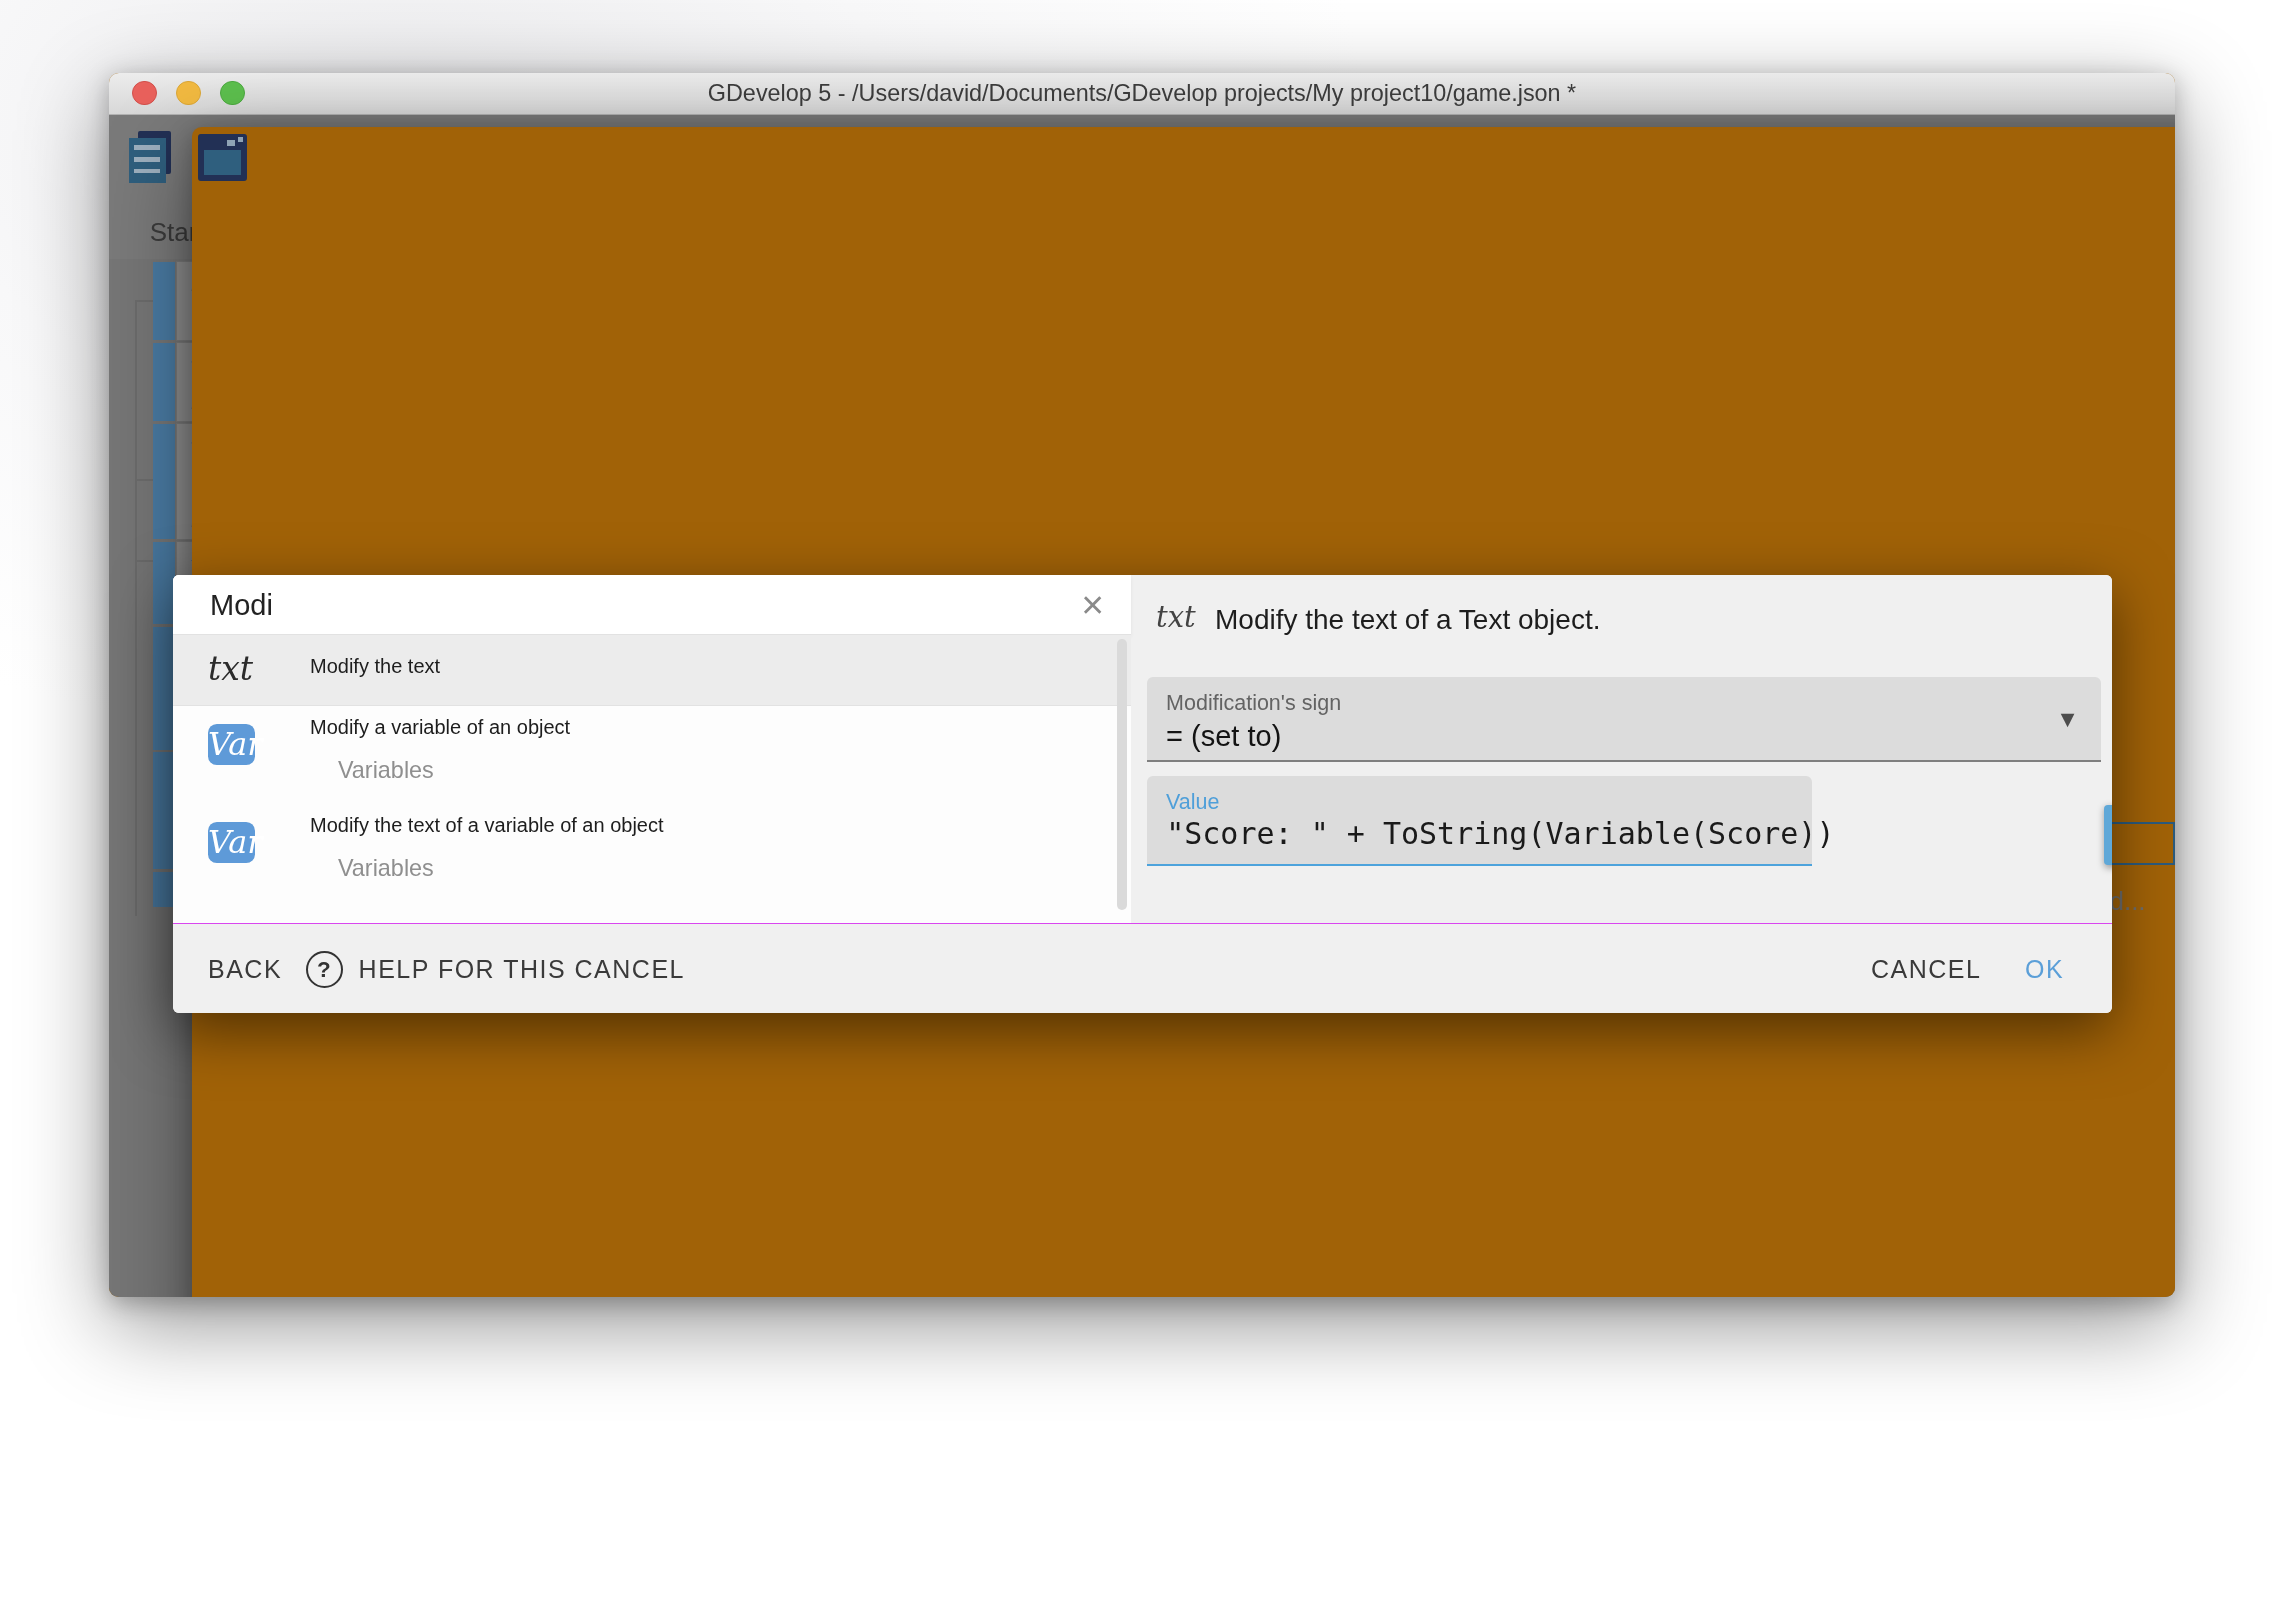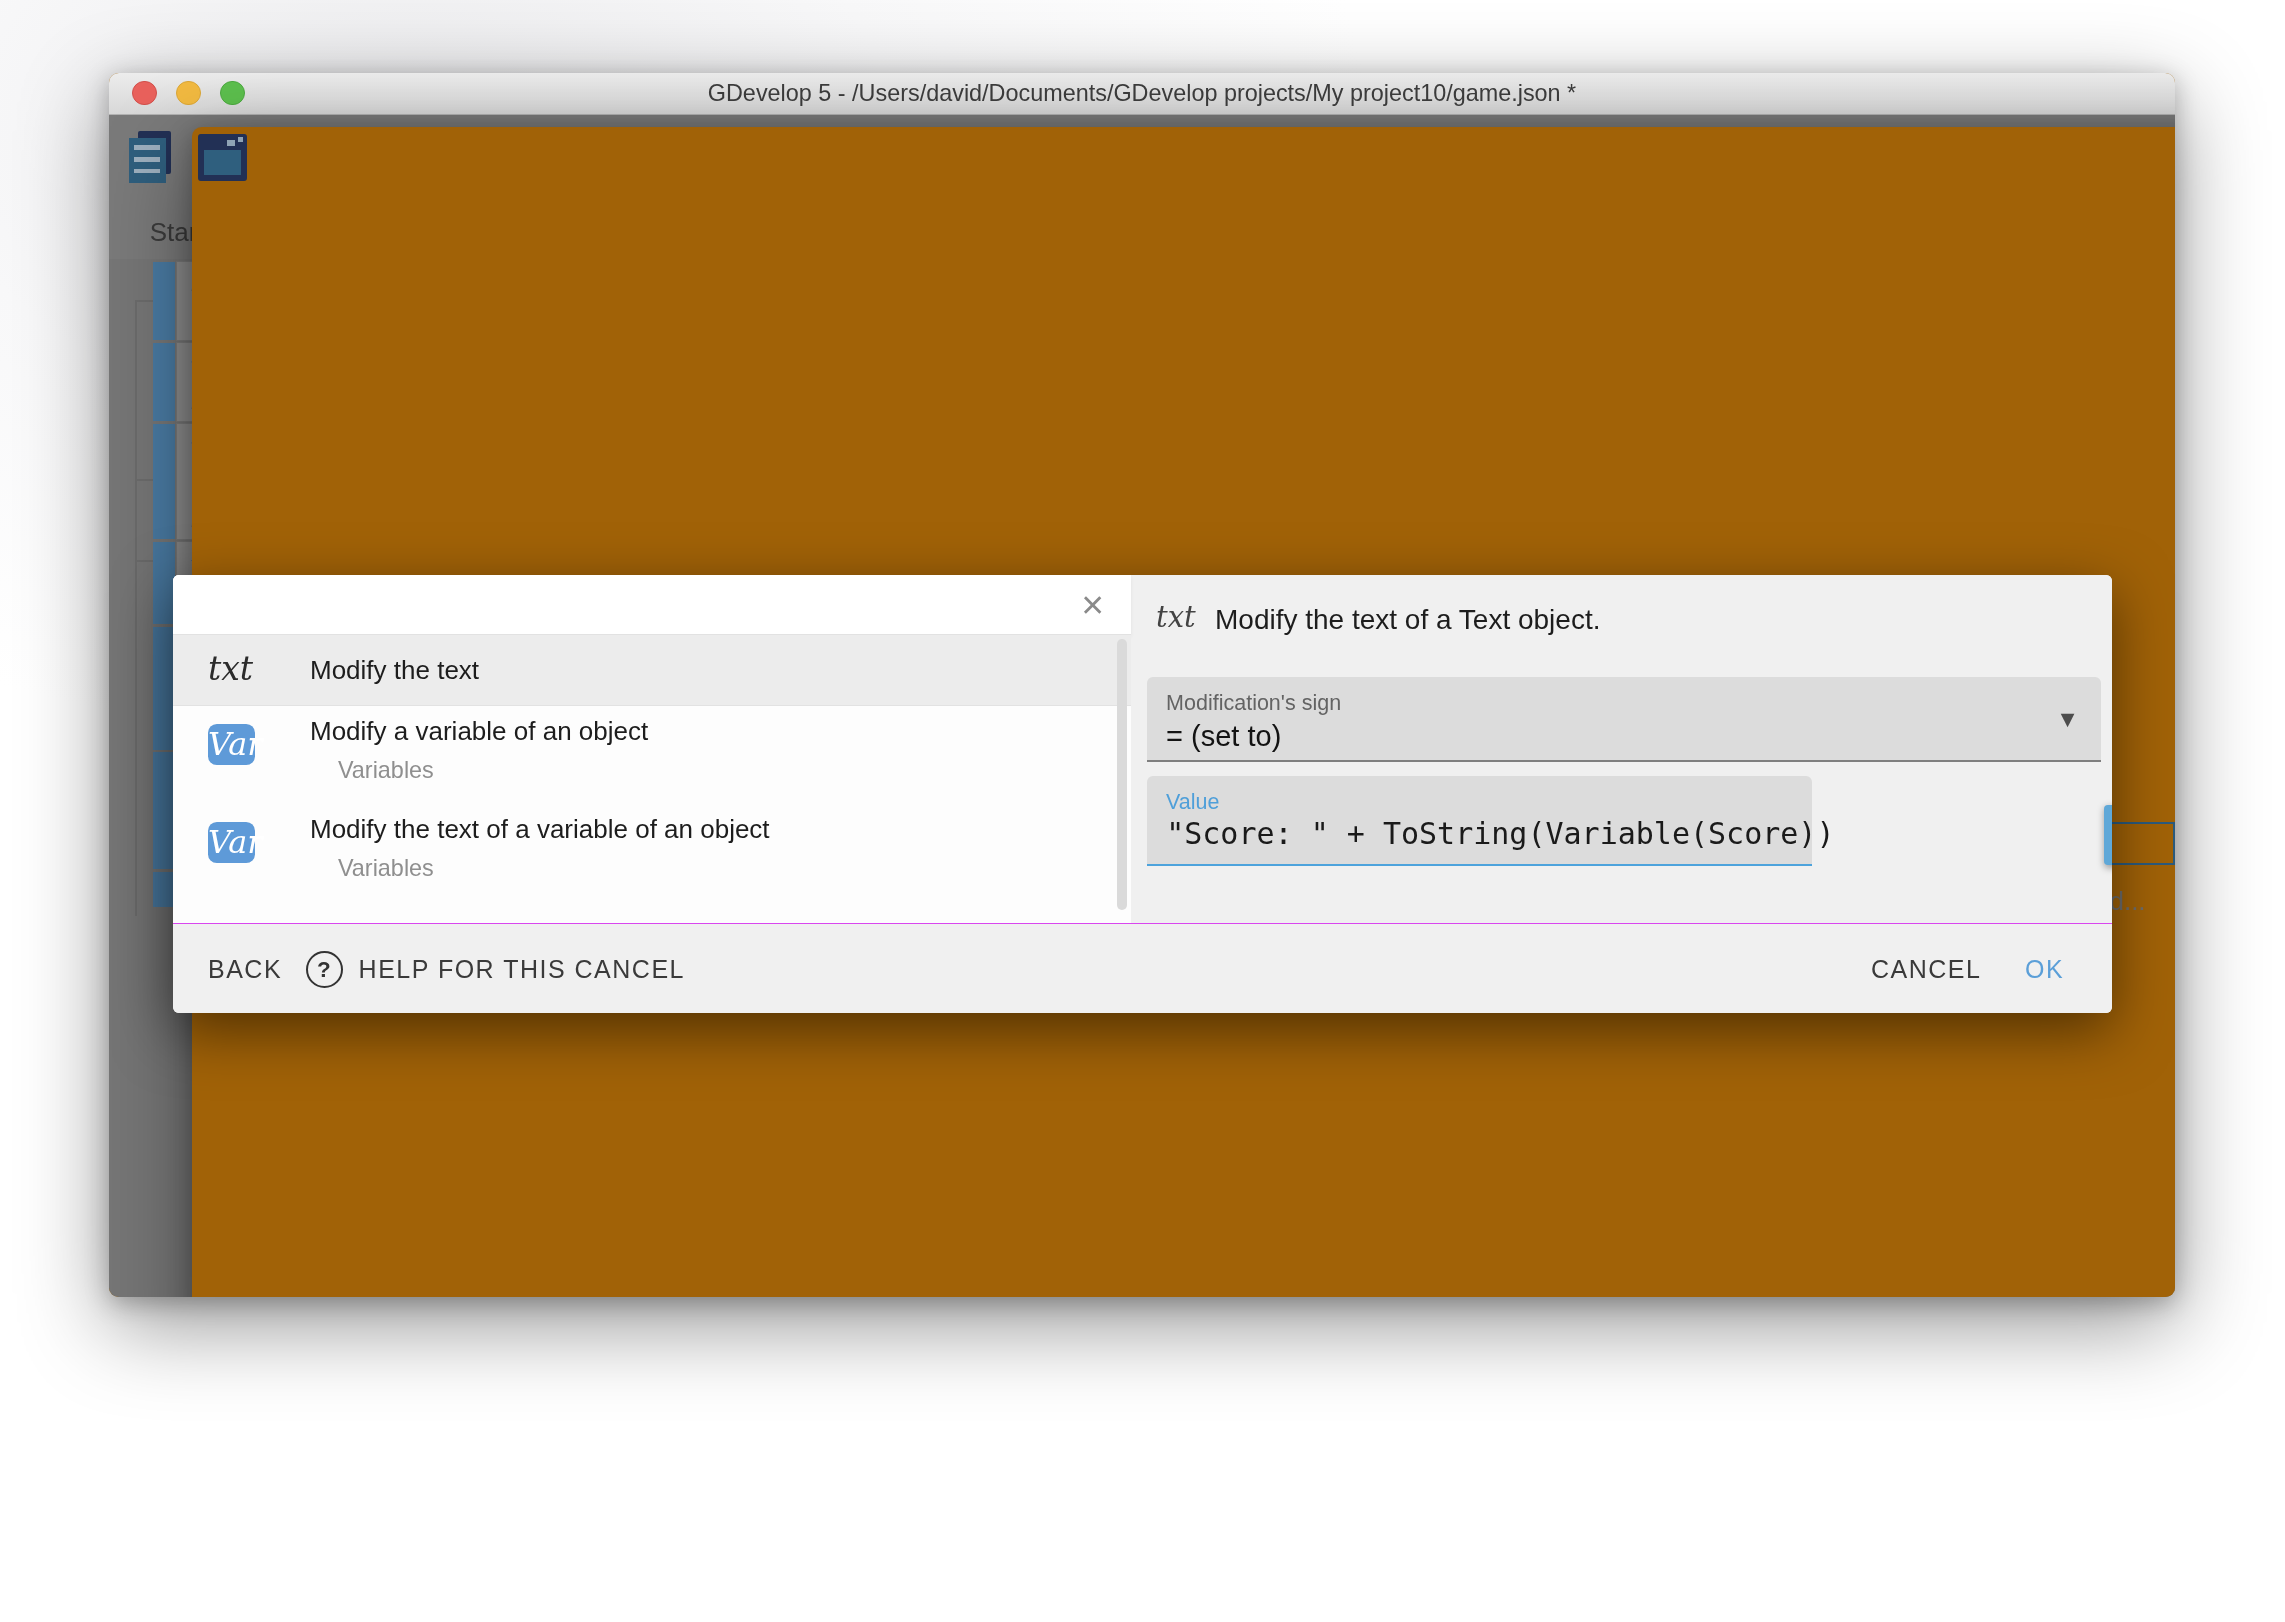--- a/index.html
+++ b/index.html
@@ -107,21 +107,21 @@
   .dlg-search input{position:absolute;left:35px;top:9.8px;width:819px;height:39px;border:none;outline:none;
     font-size:29px;color:#222;font-family:"Liberation Sans",sans-serif;background:transparent;}
   .dlg-close{position:absolute;right:27px;top:5.9px;font-size:39px;color:#8a8a8a;line-height:47px;}
   .dlg-list{position:absolute;left:0;top:59px;width:100%;height:284px;overflow:hidden;}
   .dlg-item{position:relative;}
   .dlg-item.sel{background:#ececec;border-top:1px solid #e2e2e2;border-bottom:1px solid #e2e2e2;}
   .it-icon{position:absolute;left:35px;}
   .txt-glyph{font-family:"DejaVu Serif","Liberation Serif",serif;font-style:italic;font-size:33px;color:#2b2b2b;}
   .var-badge{width:47px;height:41px;border-radius:8.8px;background:#5e9ad8;color:#fff;text-align:center;
     font-family:"DejaVu Serif","Liberation Serif",serif;font-style:italic;font-size:32px;line-height:41px;display:inline-block;}
-  .it-title{position:absolute;left:137px;font-size:26px;color:#1d1d1d;}
+  .it-title{position:absolute;left:137px;font-size:20px;color:#1d1d1d;}
   .it-sub{position:absolute;left:137px;font-size:23.4px;color:#8f8f8f;margin-left:28px;}
   .dlg-scroll{position:absolute;right:3.9px;top:64px;width:9.8px;height:271px;background:#dadada;border-radius:4.9px;}
   .dlg-right{position:absolute;left:958px;top:0;width:981px;height:348px;background:#f0f0f0;}
   .dr-head-ic{position:absolute;left:25px;top:25px;font-family:"DejaVu Serif","Liberation Serif",serif;
     font-style:italic;font-size:29px;color:#444;}
   .dr-head{position:absolute;left:84px;top:29px;font-size:28px;color:#1d1d1d;}
   .field{position:absolute;background:#dcdcdc;border-radius:5.9px 5.9px 0 0;}
   .f-sign{left:15.6px;top:102px;width:954px;height:85px;border-bottom:2px solid #7f7f7f;box-sizing:border-box;padding-left:29px;}
   .f-label{position:absolute;left:19.5px;top:13.7px;font-size:21.5px;color:#636363;}
   .f-value{position:absolute;left:19.5px;top:43px;font-size:29px;color:#131313;}
@@ -317,20 +317,21 @@
     </div>
 
     <div class="sigma-btn">
       
       
     </div>
   </div>
 
   <div class="dlg-left">
     <div class="dlg-search">
+      <input spellcheck="false" value="Modi" style="">
       <span class="dlg-close">×</span>
     </div>
     <div class="dlg-list">
       <div class="dlg-item sel" style="height:70px;">
         <span class="it-icon txt-glyph" style="top:13.7px;">txt</span>
         <span class="it-title" style="top:19.5px;">Modify the text</span>
       </div>
       <div class="dlg-item" style="height:98px;">
         <span class="it-icon" style="top:17.6px;"><span class="var-badge">Var</span></span>
         <span class="it-title" style="top:9.8px;">Modify a variable of an object</span>

